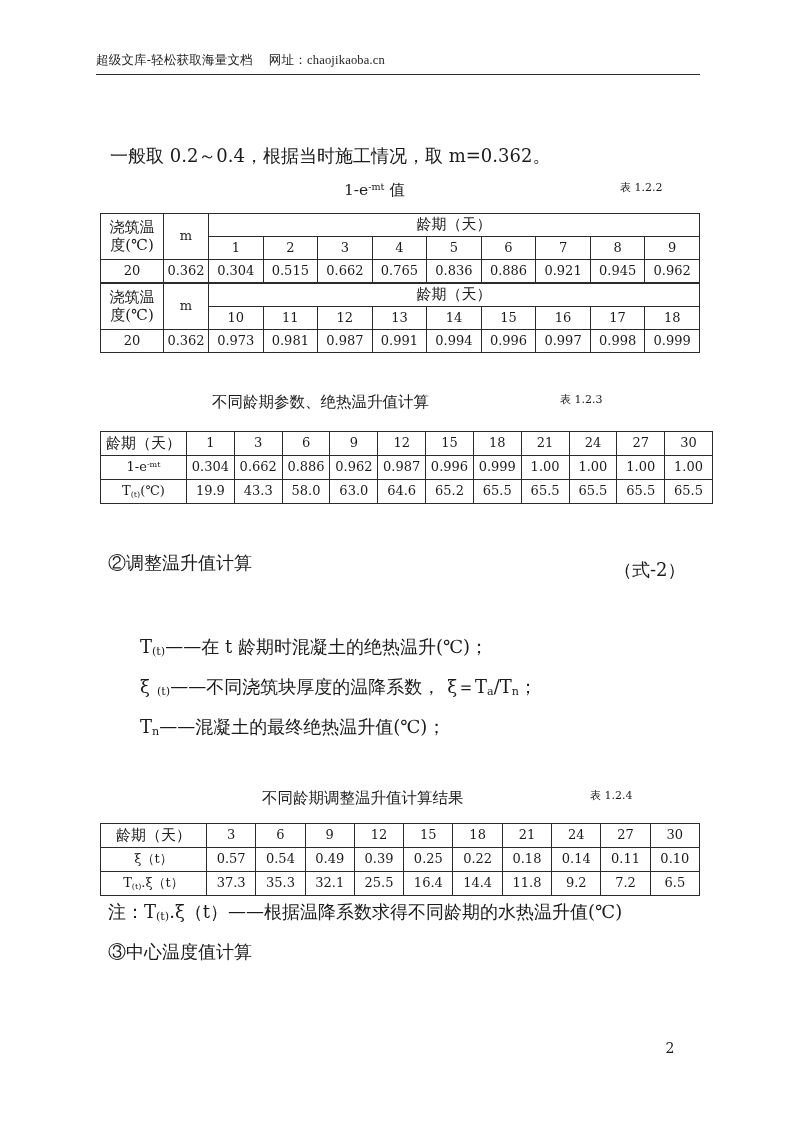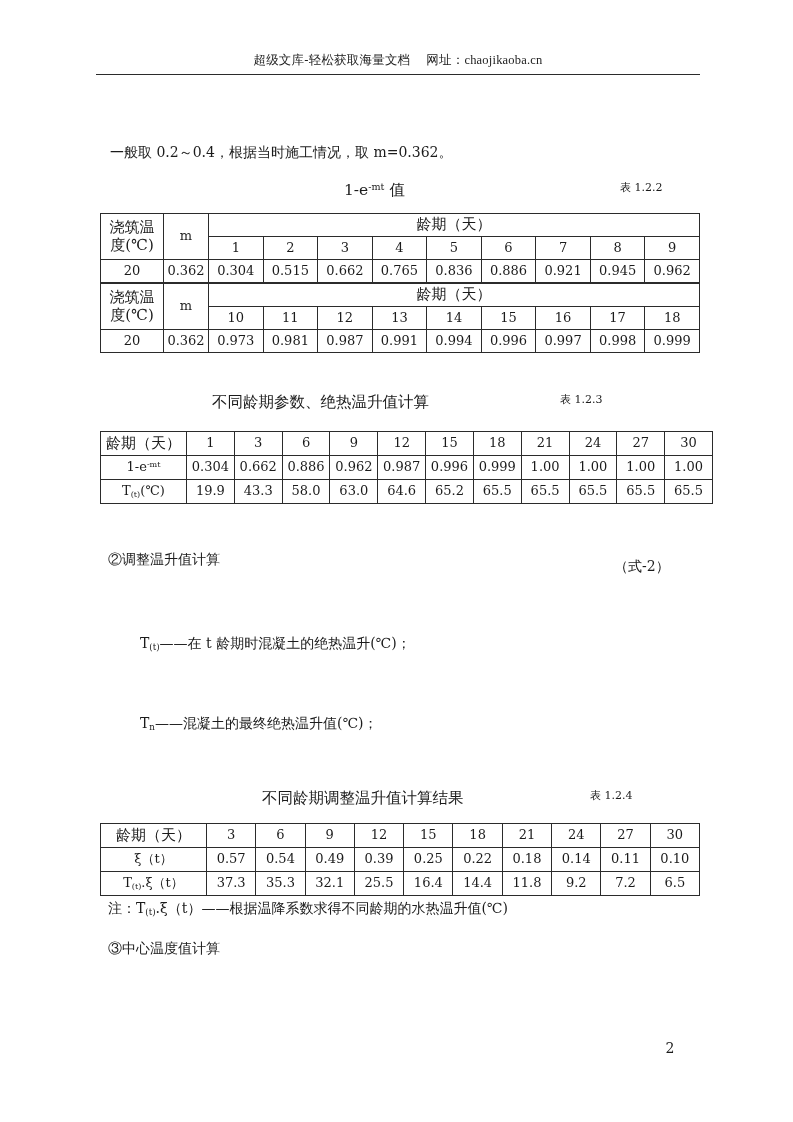--- a/index.html
+++ b/index.html
@@ -17,42 +17,42 @@
     font-family: "DejaVu Serif", "Liberation Serif", serif;
     color: #1a1a1a;
   }
 
   
   .header {
     position: absolute;
     left: 96px;
     top: 52px;
     width: 604px;
-    text-align: center;
+    text-align: left;
     font-size: 12.5px;
     color: #222;
     letter-spacing: 0.2px;
     white-space: nowrap;
   }
   .header .site { font-family: "DejaVu Serif","Liberation Serif",serif; }
   .header .urlLabel { margin-left: 16px; }
   .header .url { font-family: "Liberation Serif","DejaVu Serif",serif; }
   .header-rule {
     position: absolute;
     left: 96px;
     top: 74px;
     width: 604px;
     height: 0;
     border-top: 1.3px solid #2b2b2b;
   }
 
   
   .para {
     position: absolute;
-    font-size: 14px;
+    font-size: 18px;
     line-height: 1.5;
     white-space: nowrap;
     color: #1b1b1b;
   }
   .tbl-title {
     position: absolute;
     font-size: 15.5px;
     white-space: nowrap;
     color: #1b1b1b;
   }
@@ -249,20 +249,21 @@
     </tr>
   </tbody>
     </table>
 
   <div class="para" style="left:108px; top:549px;">②调整温升值计算</div>
 
   <div class="para" style="left:614px; top:556px;">（式-2）</div>
 
   <div class="para" style="left:140px; top:633px;">T<sub>(t)</sub><span>——在 t 龄期时混凝土的绝热温升(℃)；</span></div>
 
+  <div class="para" style="left:140px; top:673px;">ξ<span class="sp"></span><sub>(t)</sub><span>——不同浇筑块厚度的温降系数，</span><span class="sp"></span>ξ＝T<sub>a</sub>/T<sub>n</sub>；</div>
 
   <div class="para" style="left:140px; top:713px;">T<sub>n</sub><span>——混凝土的最终绝热温升值(℃)；</span></div>
 
 
   <div class="tbl-title" style="left:262px; top:788px;">不同龄期调整温升值计算结果</div>
   <div class="tbl-num" style="left:590px; top:788px;">表 1.2.4</div>
 
   <table class="grid t124">
     <tbody>
         <tr>

